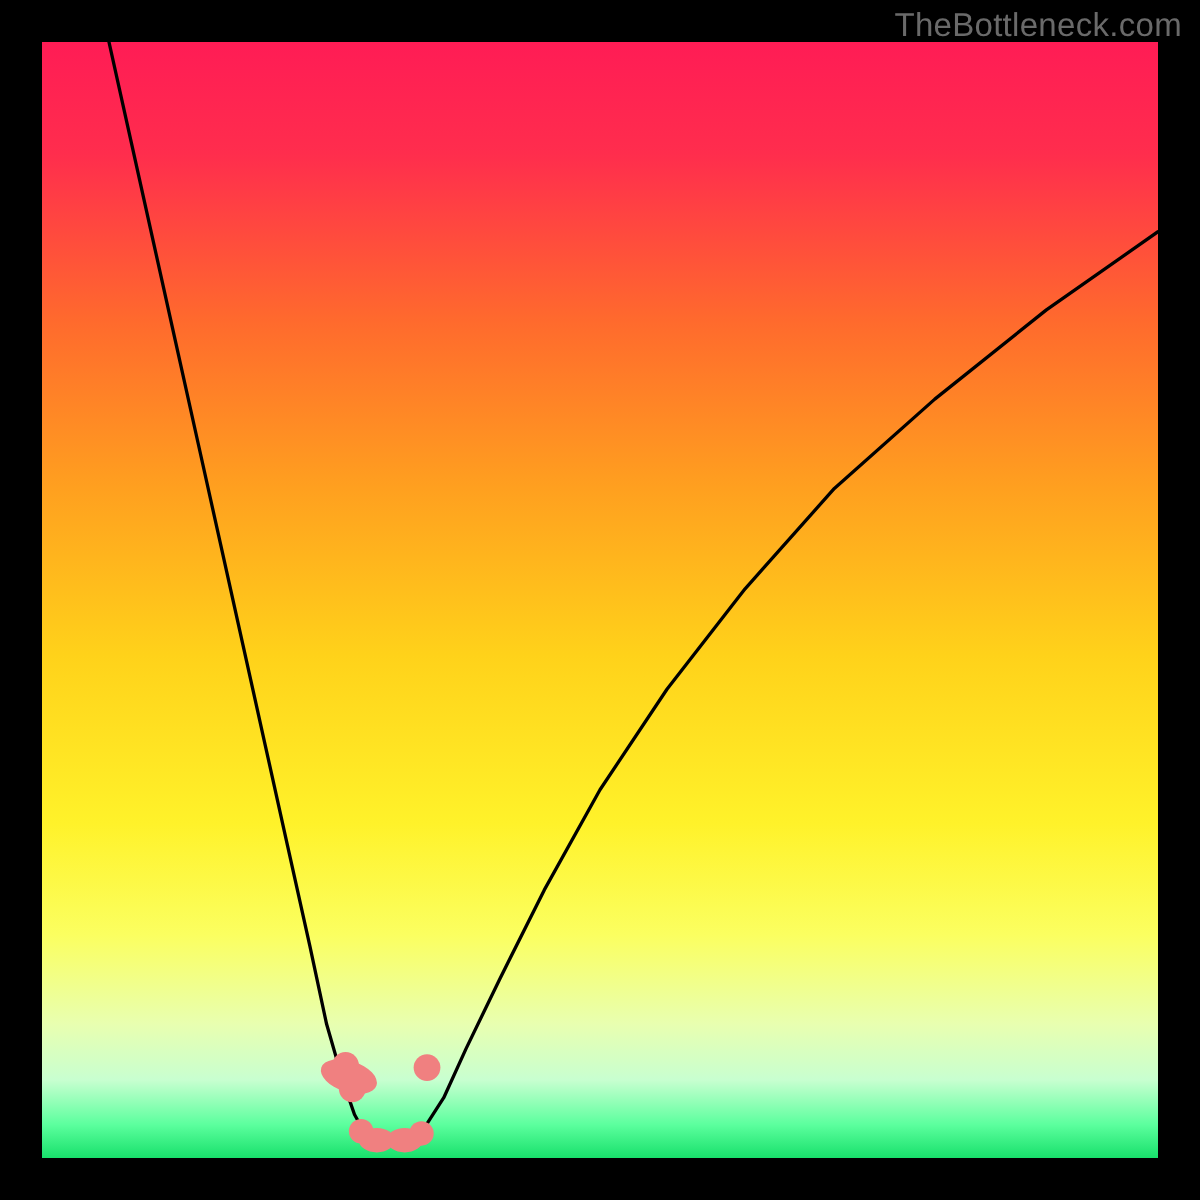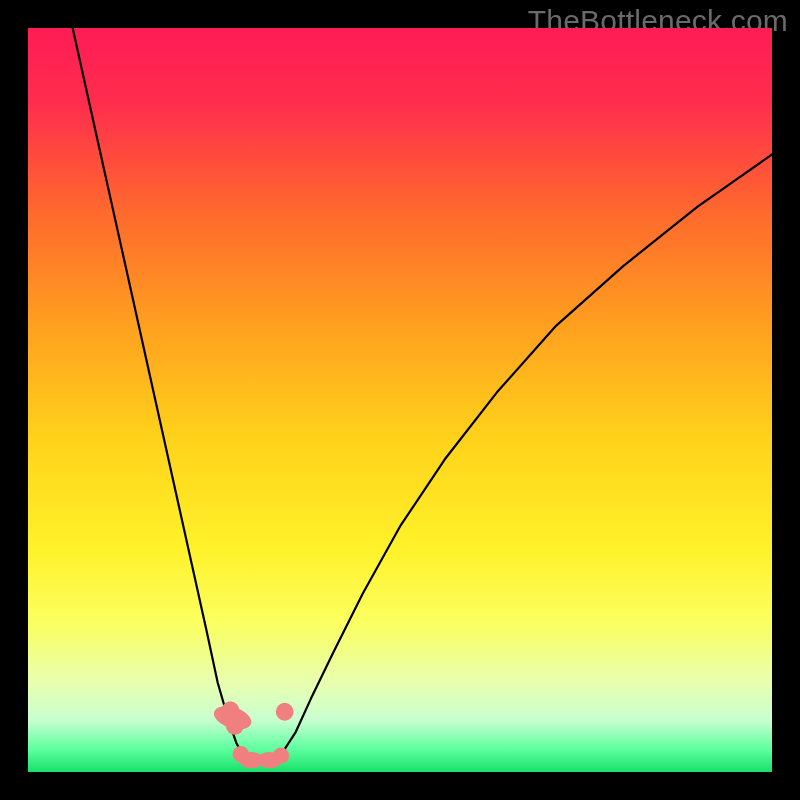--- a/index.html
+++ b/index.html
@@ -39,21 +39,21 @@
     left: 0;
     top: 0;
     width: 744px;
     height: 744px;
   }
   .watermark {
     position: absolute;
     top: 4px;
     right: 12px;
     color: #6a6a6a;
-    font-size: 30px;
+    font-size: 22px;
     font-weight: 500;
     letter-spacing: 0.2px;
   }
 </style>
 </head>
 <body>
 
 <div class="watermark">TheBottleneck.com</div>
 
 <div class="frame">

